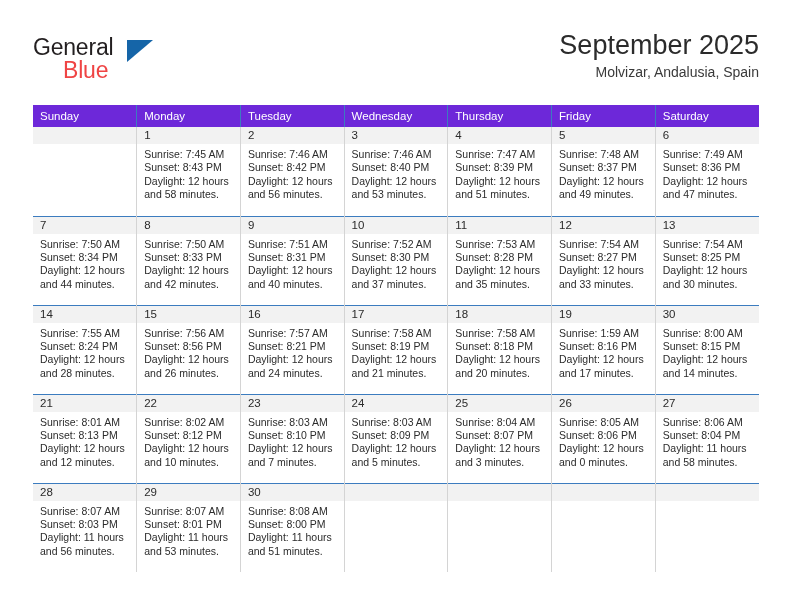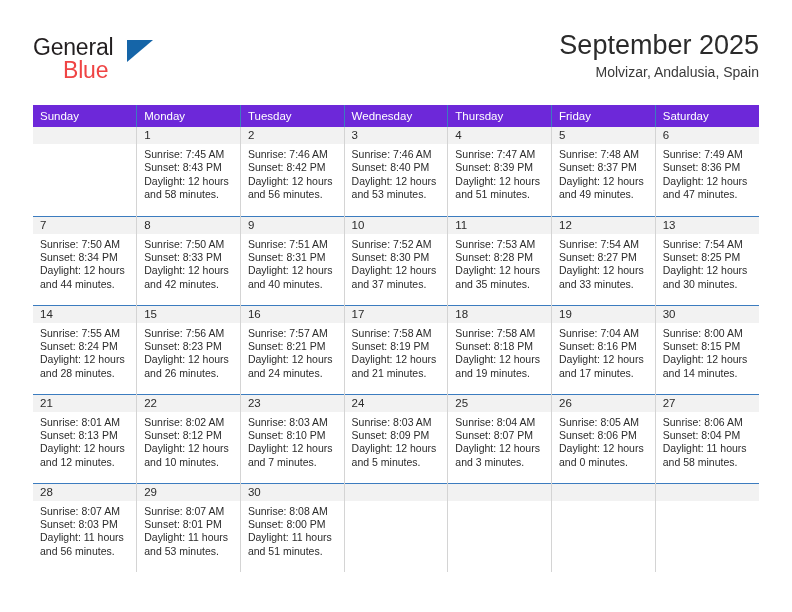--- a/index.html
+++ b/index.html
@@ -282,21 +282,21 @@
                 <div>Sunrise: 7:55 AM</div>
                 <div>Sunset: 8:24 PM</div>
                 <div>Daylight: 12 hours</div>
                 <div>and 28 minutes.</div>
               </div>
             </td>
             <td class="daycell">
               <div class="daynum">15</div>
               <div class="dayinfo">
                 <div>Sunrise: 7:56 AM</div>
-                <div>Sunset: 8:23 PM</div>
+                <div>Sunset: 8:56 PM</div>
                 <div>Daylight: 12 hours</div>
                 <div>and 26 minutes.</div>
               </div>
             </td>
             <td class="daycell">
               <div class="daynum">16</div>
               <div class="dayinfo">
                 <div>Sunrise: 7:57 AM</div>
                 <div>Sunset: 8:21 PM</div>
                 <div>Daylight: 12 hours</div>
@@ -311,27 +311,27 @@
                 <div>Daylight: 12 hours</div>
                 <div>and 21 minutes.</div>
               </div>
             </td>
             <td class="daycell">
               <div class="daynum">18</div>
               <div class="dayinfo">
                 <div>Sunrise: 7:58 AM</div>
                 <div>Sunset: 8:18 PM</div>
                 <div>Daylight: 12 hours</div>
-                <div>and 19 minutes.</div>
+                <div>and 20 minutes.</div>
               </div>
             </td>
             <td class="daycell">
               <div class="daynum">19</div>
               <div class="dayinfo">
-                <div>Sunrise: 7:04 AM</div>
+                <div>Sunrise: 1:59 AM</div>
                 <div>Sunset: 8:16 PM</div>
                 <div>Daylight: 12 hours</div>
                 <div>and 17 minutes.</div>
               </div>
             </td>
             <td class="daycell">
               <div class="daynum">30</div>
               <div class="dayinfo">
                 <div>Sunrise: 8:00 AM</div>
                 <div>Sunset: 8:15 PM</div>

